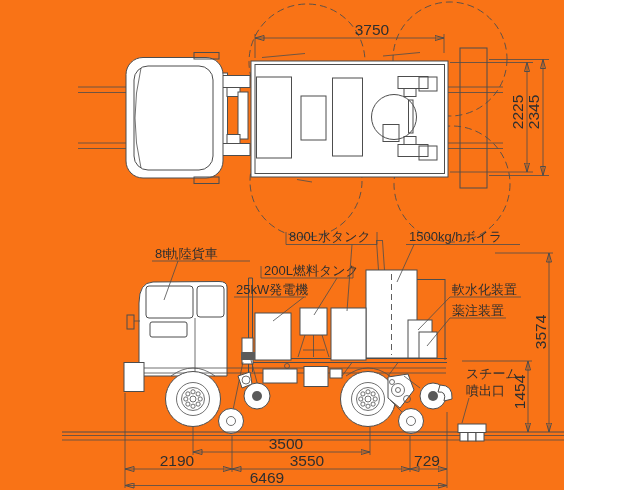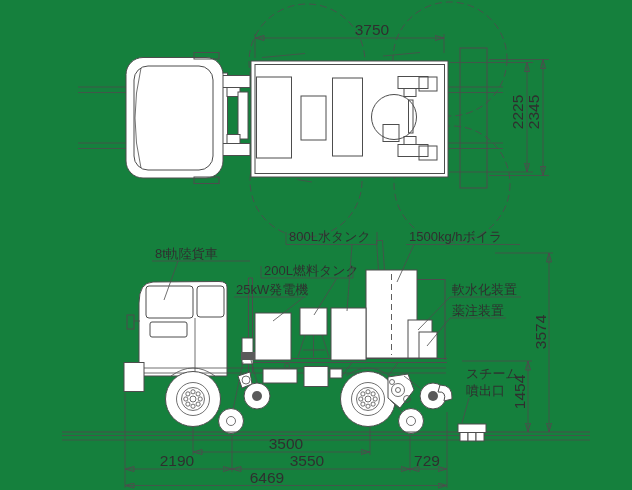--- a/index.html
+++ b/index.html
@@ -1,16 +1,16 @@
 <!DOCTYPE html>
 <html><head>
 <meta charset="utf-8">
 <style>
   html,body{margin:0;padding:0;background:#ffffff;}
-  #stage{position:relative;width:632px;height:490px;background:#15803d;overflow:hidden;
+  #stage{position:relative;width:564px;height:490px;background:#f97316;overflow:hidden;
          font-family:"Liberation Sans","DejaVu Sans",sans-serif;}
   svg{position:absolute;left:0;top:0;}
   svg line, svg path, svg rect, svg circle, svg ellipse, svg polygon{
     stroke:#4d4d4d;stroke-width:1;fill:none;vector-effect:none;}
   .wf{fill:#ffffff;}
   .dk{fill:#5a5a5a;stroke:none;}
   .thin{stroke-width:0.8;}
   .dash{stroke-dasharray:7,4;stroke-width:0.9;}
   .cdash{stroke-dasharray:6,4;stroke-width:0.9;}
   text{fill:#2f2f2f;stroke:none;font-family:"Liberation Sans","DejaVu Sans",sans-serif;}

